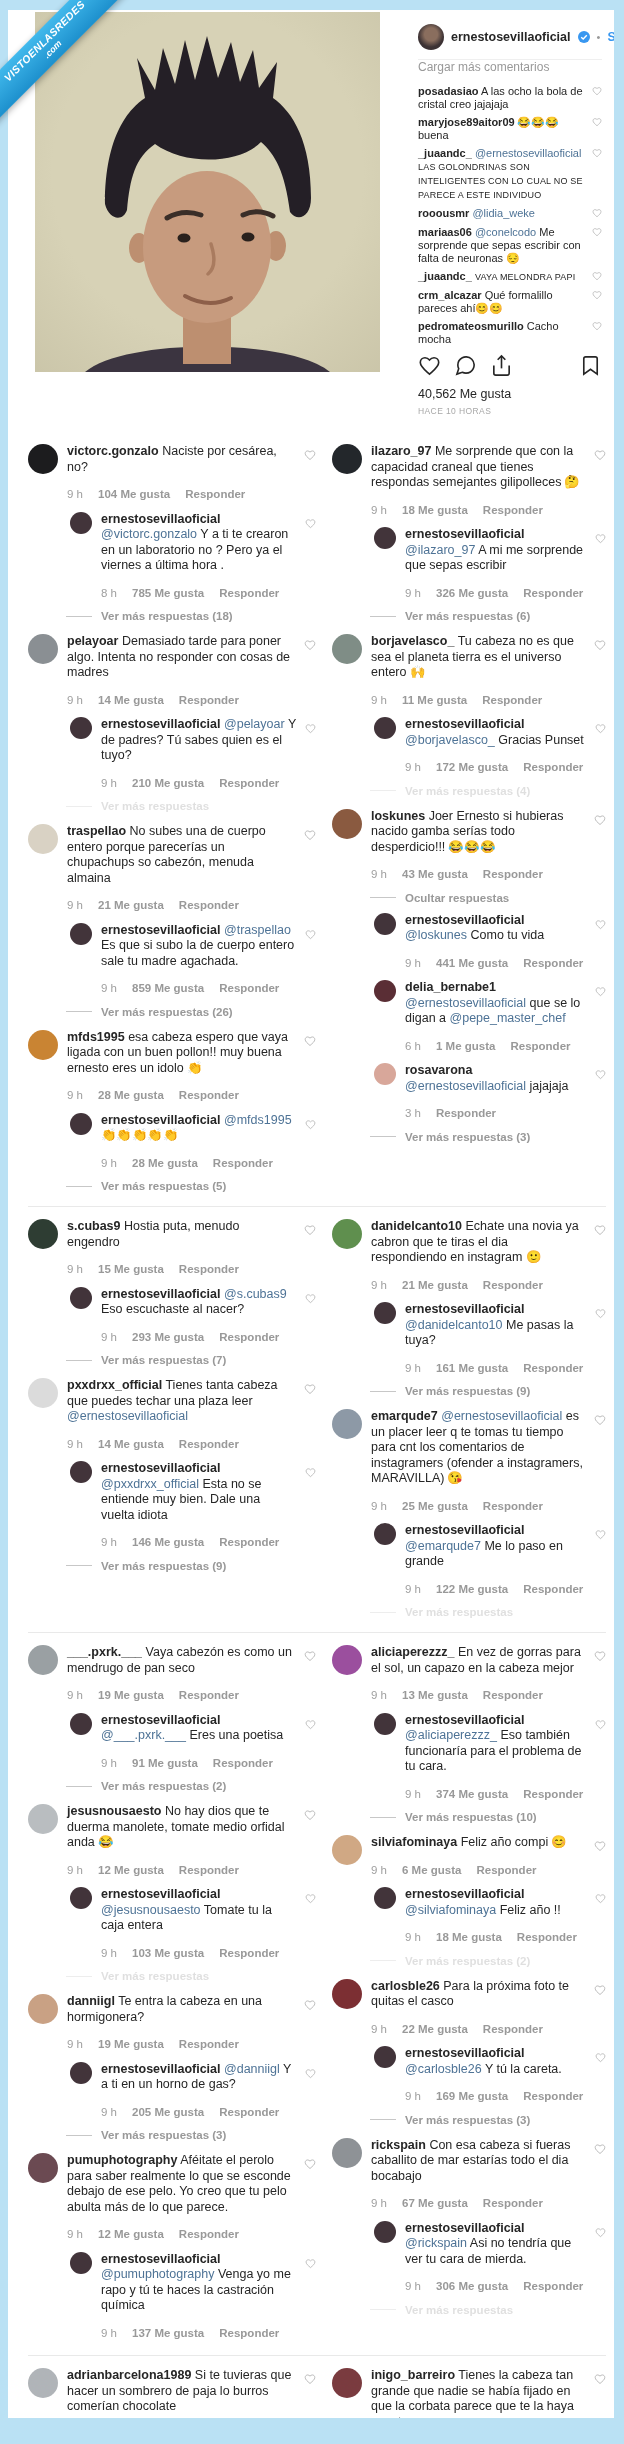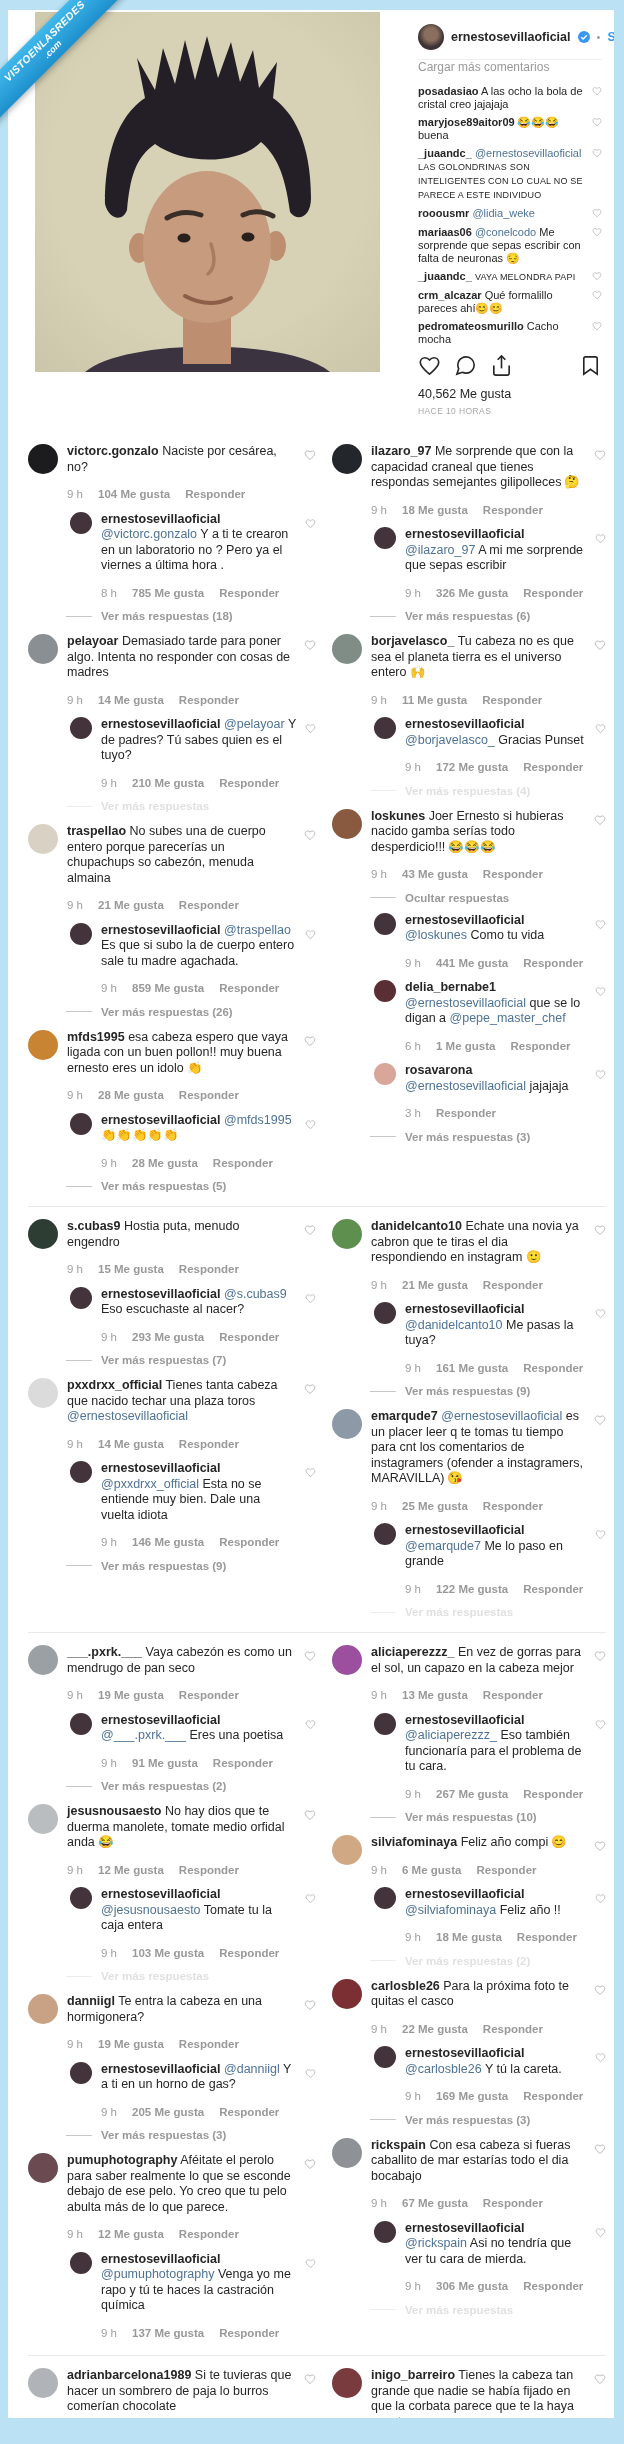--- a/index.html
+++ b/index.html
@@ -433,21 +433,21 @@
                 </svg></div>
             </div>
             <div class="more">
               <span class="dash"></span>
               <span>Ver más respuestas (7)</span>
             </div>
           </div>
           <div class="thread">
             <div class="cmt">
               <div class="av" style="background: rgb(219, 219, 219);"></div>
-              <div class="cbody"><span class="uname">pxxdrxx_official</span> <span class="plain">Tienes tanta cabeza que nacido techar una plaza toros </span><span class="mention">@ernestosevillaoficial</span><div class="meta">
+              <div class="cbody"><span class="uname">pxxdrxx_official</span> <span class="plain">Tienes tanta cabeza que puedes techar una plaza leer </span><span class="mention">@ernestosevillaoficial</span><div class="meta">
                   <span class="t">9 h</span>
                   <span class="lk">14 Me gusta</span>
                   <span class="rp">Responder</span>
                 </div></div>
               <div class="cheart"><svg width="12" height="12" viewBox="0 0 24 24" fill="none" stroke="#b3b3b3" stroke-width="1.8">
                   <path d="M16.7 3.9c-1.9 0-3.6 1-4.7 2.4-1.1-1.4-2.8-2.4-4.7-2.4-2.7 0-4.9 2.2-4.9 4.9 0 4.3 4.3 7.4 9.6 12.2 5.3-4.8 9.6-7.9 9.6-12.2 0-2.7-2.2-4.9-4.9-4.9z"></path>
                 </svg></div>
             </div>
             <div class="cmt reply">
               <div class="av" style="background: rgb(66, 52, 58);"></div>
@@ -646,21 +646,21 @@
                   <span class="rp">Responder</span>
                 </div></div>
               <div class="cheart"><svg width="12" height="12" viewBox="0 0 24 24" fill="none" stroke="#b3b3b3" stroke-width="1.8">
                   <path d="M16.7 3.9c-1.9 0-3.6 1-4.7 2.4-1.1-1.4-2.8-2.4-4.7-2.4-2.7 0-4.9 2.2-4.9 4.9 0 4.3 4.3 7.4 9.6 12.2 5.3-4.8 9.6-7.9 9.6-12.2 0-2.7-2.2-4.9-4.9-4.9z"></path>
                 </svg></div>
             </div>
             <div class="cmt reply">
               <div class="av" style="background: rgb(66, 52, 58);"></div>
               <div class="cbody"><span class="uname">ernestosevillaoficial</span> <span class="mention">@aliciaperezzz_ </span><span class="plain">Eso también funcionaría para el problema de tu cara.</span><div class="meta">
                   <span class="t">9 h</span>
-                  <span class="lk">267 Me gusta</span>
+                  <span class="lk">374 Me gusta</span>
                   <span class="rp">Responder</span>
                 </div></div>
               <div class="cheart"><svg width="11" height="11" viewBox="0 0 24 24" fill="none" stroke="#b3b3b3" stroke-width="1.8">
                   <path d="M16.7 3.9c-1.9 0-3.6 1-4.7 2.4-1.1-1.4-2.8-2.4-4.7-2.4-2.7 0-4.9 2.2-4.9 4.9 0 4.3 4.3 7.4 9.6 12.2 5.3-4.8 9.6-7.9 9.6-12.2 0-2.7-2.2-4.9-4.9-4.9z"></path>
                 </svg></div>
             </div>
             <div class="more">
               <span class="dash"></span>
               <span>Ver más respuestas (10)</span>
             </div>

